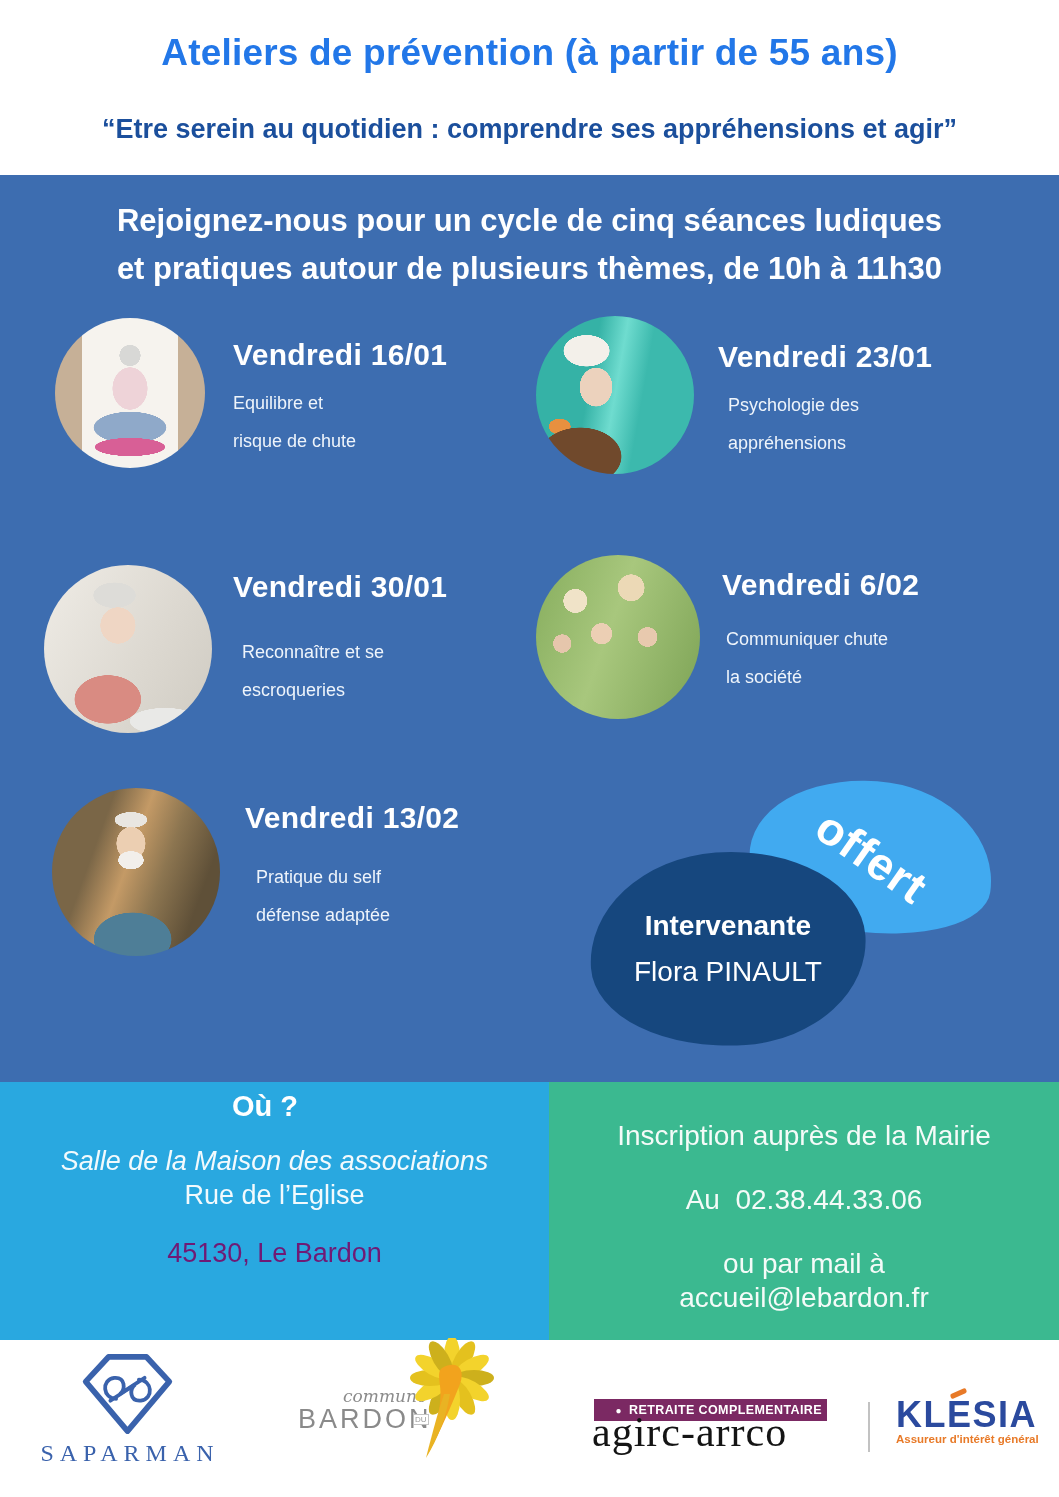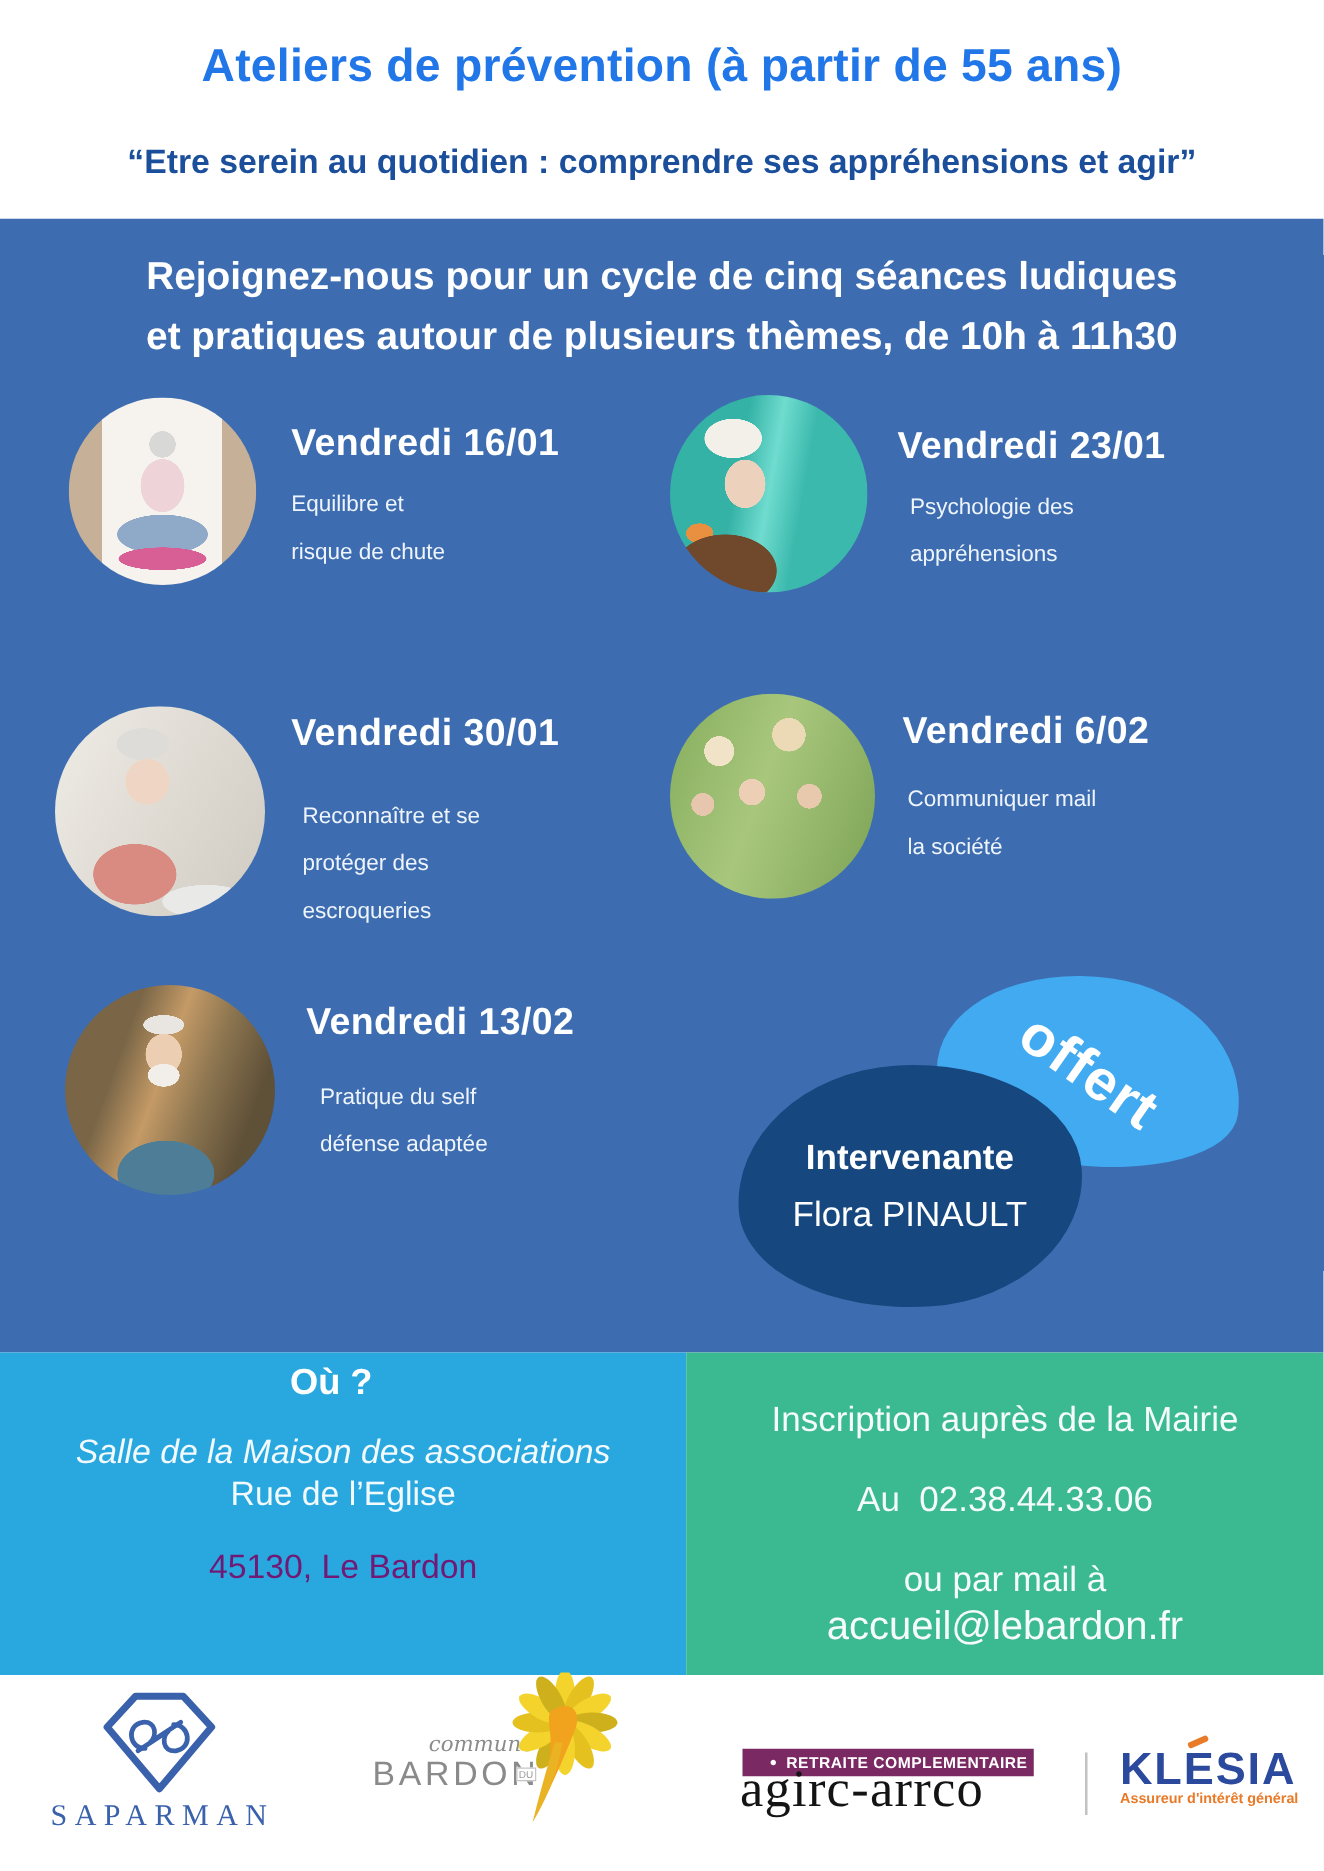--- a/index.html
+++ b/index.html
@@ -81,21 +81,21 @@
   .loc-panel{position:absolute;left:0;top:1082px;width:549px;height:258px;background:#29a8e0;}
   .reg-panel{position:absolute;left:549px;top:1082px;width:510px;height:258px;background:#3bb990;}
   .loc-heading{position:absolute;top:1090px;left:0;width:530px;text-align:center;
       font-size:29px;font-weight:800;color:#ffffff;}
   .loc-l1{position:absolute;top:1146px;left:0;width:549px;text-align:center;font-size:27px;color:#f2fafd;font-style:italic;}
   .loc-l2{position:absolute;top:1180px;left:0;width:549px;text-align:center;font-size:27px;color:#f2fafd;}
   .loc-l3{position:absolute;top:1238px;left:0;width:549px;text-align:center;font-size:27px;color:#701a75;}
   .reg-l1{position:absolute;top:1120px;left:549px;width:510px;text-align:center;font-size:28px;color:#f4fbf8;}
   .reg-l2{position:absolute;top:1184px;left:549px;width:510px;text-align:center;font-size:28px;color:#f4fbf8;white-space:pre-wrap;}
   .reg-l3{position:absolute;top:1248px;left:549px;width:510px;text-align:center;font-size:28px;color:#f4fbf8;}
-  .reg-l4{position:absolute;top:1282px;left:549px;width:510px;text-align:center;font-size:32px;color:#f4fbf8;}
+  .reg-l4{position:absolute;top:1282px;left:549px;width:510px;text-align:center;font-size:28px;color:#f4fbf8;}
 
   
   .sap-svg{position:absolute;left:80px;top:1350px;width:95px;height:88px;}
   .sap-text{position:absolute;left:25px;top:1440px;width:210px;text-align:center;
       font-family:"Liberation Serif",serif;font-size:24px;letter-spacing:6px;color:#3a62ac;}
   .bardon-commune{position:absolute;left:330px;top:1386px;width:110px;text-align:center;
       font-family:"DejaVu Serif",serif;font-style:italic;font-size:17px;color:#8b8b8b;}
   .bardon-name{position:absolute;left:298px;top:1404px;font-size:27px;font-weight:500;
       color:#8a8a8a;letter-spacing:3px;}
   .bardon-du{position:absolute;left:413px;top:1414px;font-size:8px;color:#9a9a9a;
@@ -139,28 +139,27 @@
   <div class="date s2d">Vendredi 23/01</div>
   <div class="desc s2t">
     <div>Psychologie des</div>
     <div>appréhensions</div>
   </div>
 
   <div class="photo s3p"></div>
   <div class="date s3d">Vendredi 30/01</div>
   <div class="desc s3t">
     <div>Reconnaître et se</div>
-    <div>protéger des</div>
     <div>escroqueries</div>
   </div>
 
   <div class="photo s4p"></div>
   <div class="date s4d">Vendredi 6/02</div>
   <div class="desc s4t">
-    <div>Communiquer mail</div>
+    <div>Communiquer chute</div>
     <div>la société</div>
   </div>
 
   <div class="photo s5p"></div>
   <div class="date s5d">Vendredi 13/02</div>
   <div class="desc s5t">
     <div>Pratique du self</div>
     <div>défense adaptée</div>
   </div>
 

